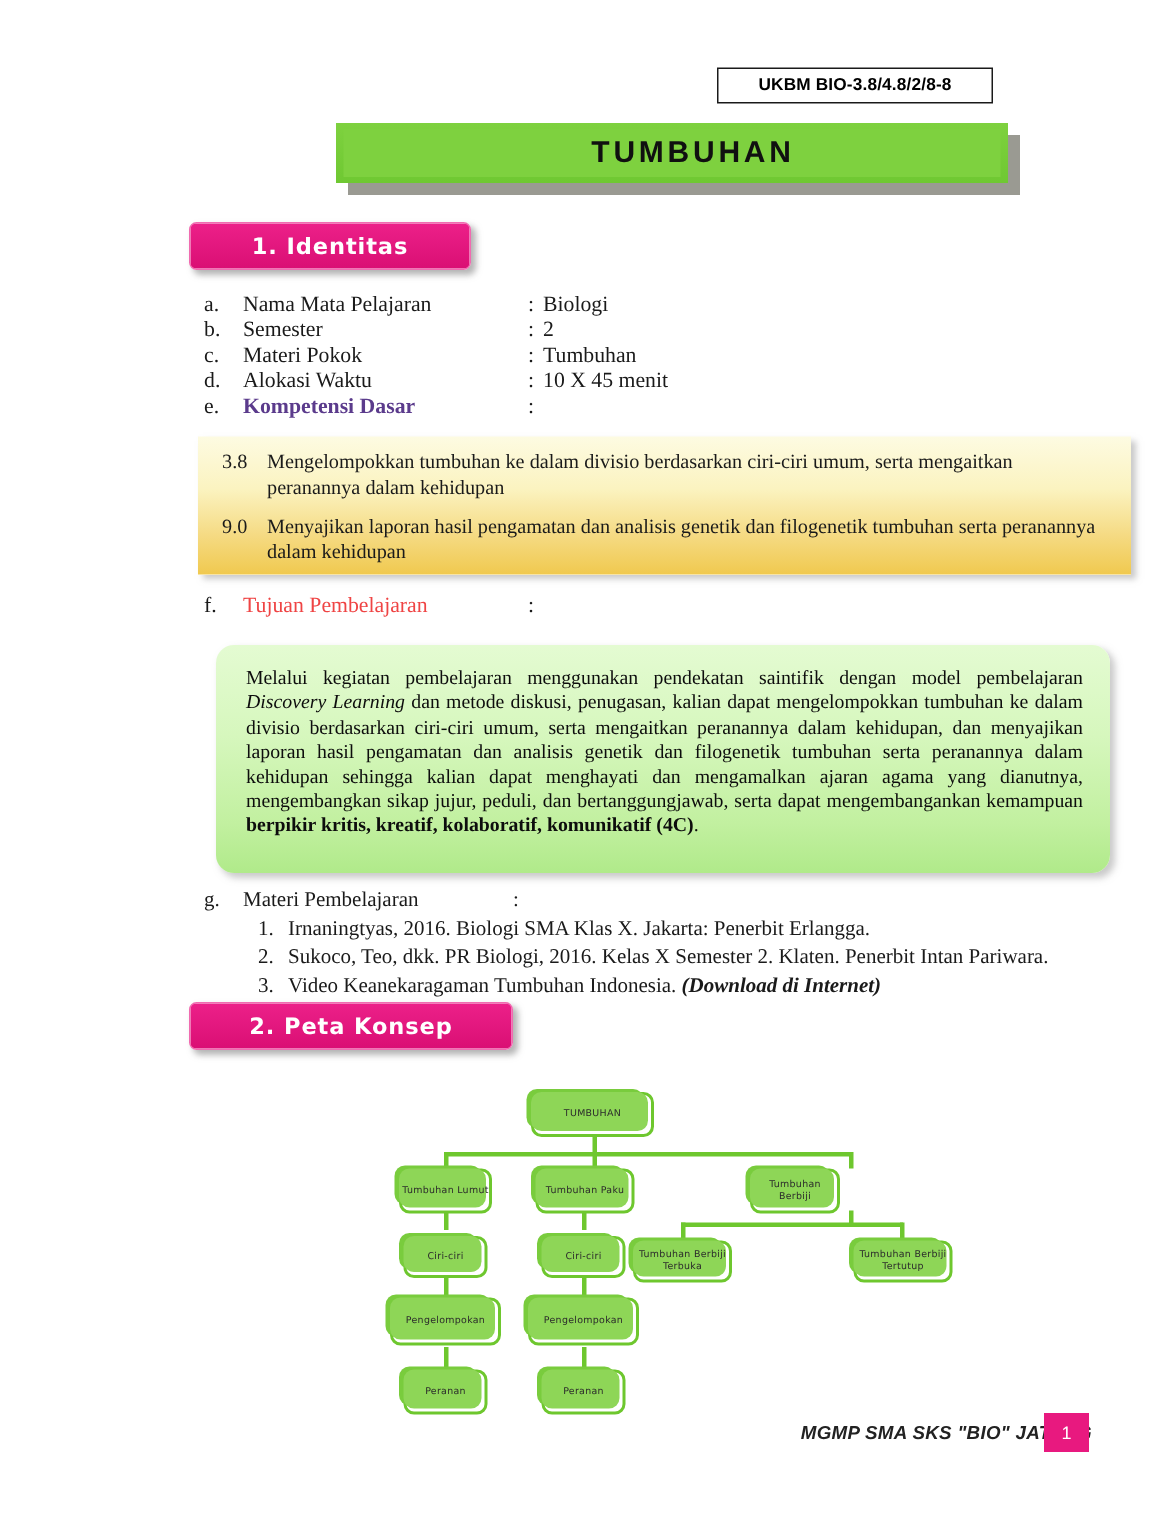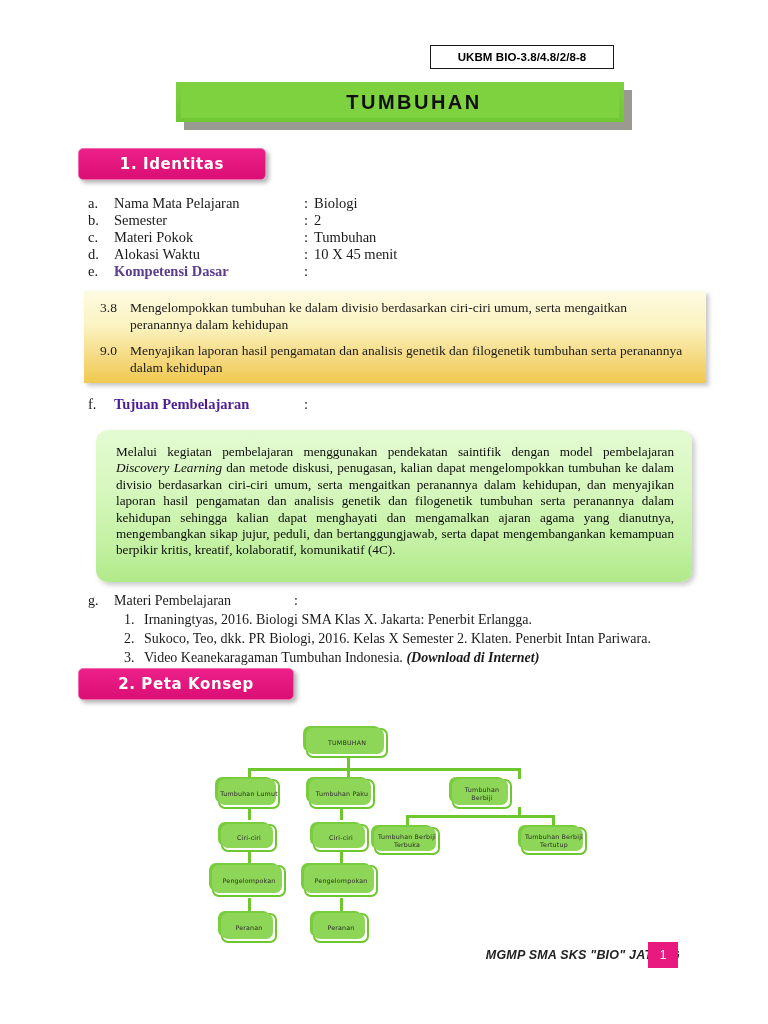--- a/index.html
+++ b/index.html
@@ -7,21 +7,21 @@
     background: #ffffff;
   }
   body {
     width: 768px; height: 1024px;
     position: relative;
     font-family: "Liberation Serif", serif;
     color: #1a1a1a;
     overflow: hidden;
   }
 
-  .page { position: relative; width: 700px; height: 1024px; }
+  .page { position: relative; width: 700px; height: 1024px; margin-left: 48px; }
 
   
   .code-badge {
     position: absolute;
     left: 430px; top: 45px;
     width: 182px; height: 22px;
     border: 1.5px solid #1a1a1a;
     background: #ffffff;
     display: flex; align-items: center; justify-content: center;
     font-family: "Liberation Sans", sans-serif;
@@ -97,39 +97,39 @@
   .kd-item { display: flex; font-size: 13.5px; line-height: 17px; }
   .kd-num { width: 30px; flex-shrink: 0; }
   .kd-text { flex: 1; }
   .kd-gap { height: 9px; }
 
   
   .tujuan-line {
     position: absolute; left: 88px; top: 396px; width: 480px;
     display: flex; font-size: 14.5px;
   }
-  .tujuan-line .id-label { font-weight: bold; color: #4c1d95; }
+  .tujuan-line .id-label { font-weight: normal; color: #ef4444; }
 
   
   .green-box {
     position: absolute; left: 96px; top: 430px;
     width: 596px; height: 152px;
     border-radius: 12px;
     background: linear-gradient(#e4fbd2 0%, #d6f7bd 40%, #c2f0a0 78%, #b0ea8a 100%);
     box-shadow: 3px 3px 5px rgba(150,150,150,0.5);
     padding: 14px 18px 10px 20px;
     box-sizing: border-box;
   }
   .green-text {
     font-size: 13.2px; line-height: 16.4px;
     text-align: justify;
     color: #0d0d0d;
   }
   .green-text i { font-style: italic; }
-  .green-text b { font-weight: normal; }
+  .green-text b { font-weight: bold; }
 
   
   .materi { position: absolute; left: 88px; top: 592px; width: 620px; }
   .materi-head { display: flex; font-size: 14px; line-height: 18px; }
   .materi-head .id-letter { width: 26px; }
   .materi-head .id-label { width: 180px; }
   .materi-item {
     display: flex; font-size: 14px; line-height: 19px;
     margin-left: 36px;
   }

